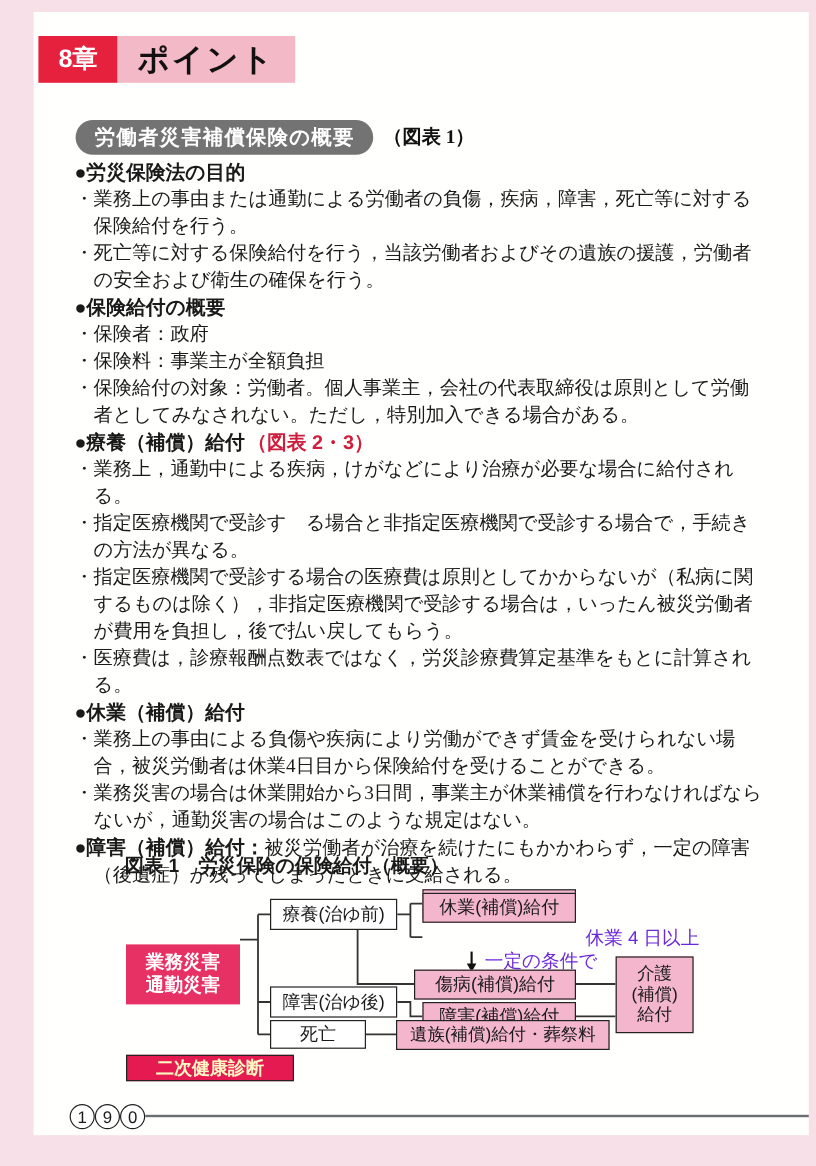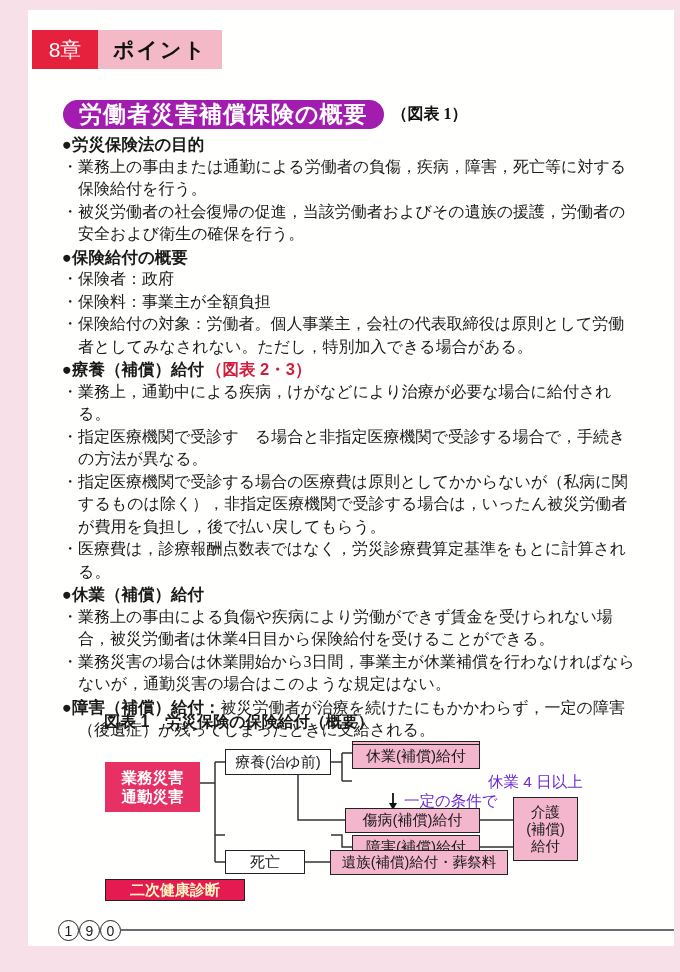--- a/index.html
+++ b/index.html
@@ -2,27 +2,27 @@
 <html><head>
 <meta charset="utf-8">
 <style>
   html,body{margin:0;padding:0;}
   .canvas{position:relative;width:680px;height:972px;background:#f8e0e9;overflow:hidden;
           font-family:"Liberation Sans",sans-serif;color:#1a1a1a;}
   .page{position:absolute;left:28px;top:10px;width:646px;height:936px;background:#fffffd;}
 
   
   .chapter-box{position:absolute;left:32px;top:30px;width:66px;height:39px;background:#e5213e;
-               color:#fff;font-size:21px;font-weight:normal;text-align:center;line-height:39px;}
-  .pointo-box{position:absolute;left:98px;top:30px;width:124px;height:39px;background:#f3b9c6;
-              color:#111;font-size:21px;font-weight:bold;text-align:center;line-height:39px;letter-spacing:2px;}
+               color:#fff;font-size:21px;font-weight:bold;text-align:center;line-height:39px;}
+  .pointo-box{position:absolute;left:98px;top:30px;width:148px;height:39px;background:#f3b9c6;
+              color:#111;font-size:26px;font-weight:bold;text-align:center;line-height:39px;letter-spacing:2px;}
 
   
   .pill-row{position:absolute;left:63px;top:100px;display:flex;align-items:center;gap:8px;}
-  .pill{background:#a21caf;color:#fff;font-size:23px;font-weight:bold;height:29px;line-height:29px;
+  .pill{background:#737373;color:#fff;font-size:17px;font-weight:bold;height:29px;line-height:29px;
         padding:0 16px;border-radius:15px;letter-spacing:1px;}
   .pill-ref{font-size:16px;font-weight:bold;color:#111;font-family:Liberation Serif, serif;}
 
   
   .content{position:absolute;left:62px;top:133px;width:576px;font-size:16px;line-height:22.5px;}
   .heading{margin:0;font-family:"Liberation Sans",sans-serif;font-weight:bold;font-size:16.5px;}
   .heading .red{color:#cf1d3e;margin-left:2px;}
   .bullet{margin:0;font-family:"Liberation Serif",serif;padding-left:16px;text-indent:-16px;}
   .hang{margin:0;padding-left:16px;text-indent:-16px;}
   .hang .hb{font-family:"Liberation Sans",sans-serif;font-weight:bold;font-size:16.5px;}
@@ -57,21 +57,21 @@
   <div class="pointo-box">ポイント</div>
 
   <div class="pill-row">
     <span class="pill">労働者災害補償保険の概要</span>
     <span class="pill-ref">（図表 1）</span>
   </div>
 
   <div class="content">
     <p class="heading">●労災保険法の目的</p>
     <p class="bullet">・業務上の事由または通勤による労働者の負傷，疾病，障害，死亡等に対する保険給付を行う。</p>
-    <p class="bullet">・被災労働者の社会復帰の促進，当該労働者およびその遺族の援護，労働者の安全および衛生の確保を行う。</p>
+    <p class="bullet">・死亡等に対する保険給付を行う，当該労働者およびその遺族の援護，労働者の安全および衛生の確保を行う。</p>
 
     <p class="heading">●保険給付の概要</p>
     <p class="bullet">・保険者：政府</p>
     <p class="bullet">・保険料：事業主が全額負担</p>
     <p class="bullet">・保険給付の対象：労働者。個人事業主，会社の代表取締役は原則として労働者としてみなされない。ただし，特別加入できる場合がある。</p>
 
     <p class="heading"><span>●療養（補償）給付</span><span class="red">（図表 2・3）</span></p>
     <p class="bullet">・業務上，通勤中による疾病，けがなどにより治療が必要な場合に給付される。</p>
     <p class="bullet">・指定医療機関で受診す　る場合と非指定医療機関で受診する場合で，手続きの方法が異なる。</p>
     <p class="bullet">・指定医療機関で受診する場合の医療費は原則としてかからないが（私病に関するものは除く），非指定医療機関で受診する場合は，いったん被災労働者が費用を負担し，後で払い戻してもらう。</p>
@@ -90,24 +90,25 @@
     <path d="M200 783 H215 M215 762 V862 M215 762 H225 M215 835 H225 M215 862 H225" stroke="#333" stroke-width="1.5" fill="none"></path>
     <path d="M331 762 H342 M342 753 V781 M342 753 H352 M342 781 H352" stroke="#333" stroke-width="1.5" fill="none"></path>
     <path d="M298 775 V820 H345" stroke="#333" stroke-width="1.5" fill="none"></path>
     <path d="M331 835 H342 V847 H352" stroke="#333" stroke-width="1.5" fill="none"></path>
     <path d="M283 862 H330" stroke="#333" stroke-width="1.5" fill="none"></path>
     <path d="M480 820 H513 M480 847 H513" stroke="#333" stroke-width="1.5" fill="none"></path>
     <path d="M393 793 V804" stroke="#111" stroke-width="1.8" fill="none"></path>
     <path d="M389 803 L397 803 L393 810 Z" fill="#111"></path>
   </svg>
 
-  <div class="node node-red" style="left:105px;top:762px;width:95px;height:50px;">業務災害
+  <div class="node node-red" style="left:105px;top:787px;width:95px;height:50px;">業務災害
 通勤災害</div>
 
   <div class="node node-white" style="left:225px;top:749px;width:106px;height:26px;">療養(治ゆ前)</div>
+  <div class="node node-white" style="left:225px;top:822px;width:106px;height:26px;">障害(治ゆ後)</div>
   <div class="node node-white" style="left:225px;top:850px;width:80px;height:24px;">死亡</div>
 
   <div class="node node-pink" style="left:352px;top:741px;width:128px;height:25px;">療養(補償)給付</div>
   <div class="node node-pink" style="left:352px;top:744px;width:128px;height:25px;">休業(補償)給付</div>
   <div class="node node-pink" style="left:352px;top:835px;width:128px;height:25px;">障害(補償)給付</div>
   <div class="node node-pink" style="left:345px;top:808px;width:135px;height:25px;">傷病(補償)給付</div>
   <div class="node node-pink" style="left:330px;top:850px;width:178px;height:25px;font-size:14.5px;">遺族(補償)給付・葬祭料</div>
   <div class="node node-pink node-care" style="left:513px;top:797px;width:65px;height:64px;">介護
 (補償)
 給付</div>

